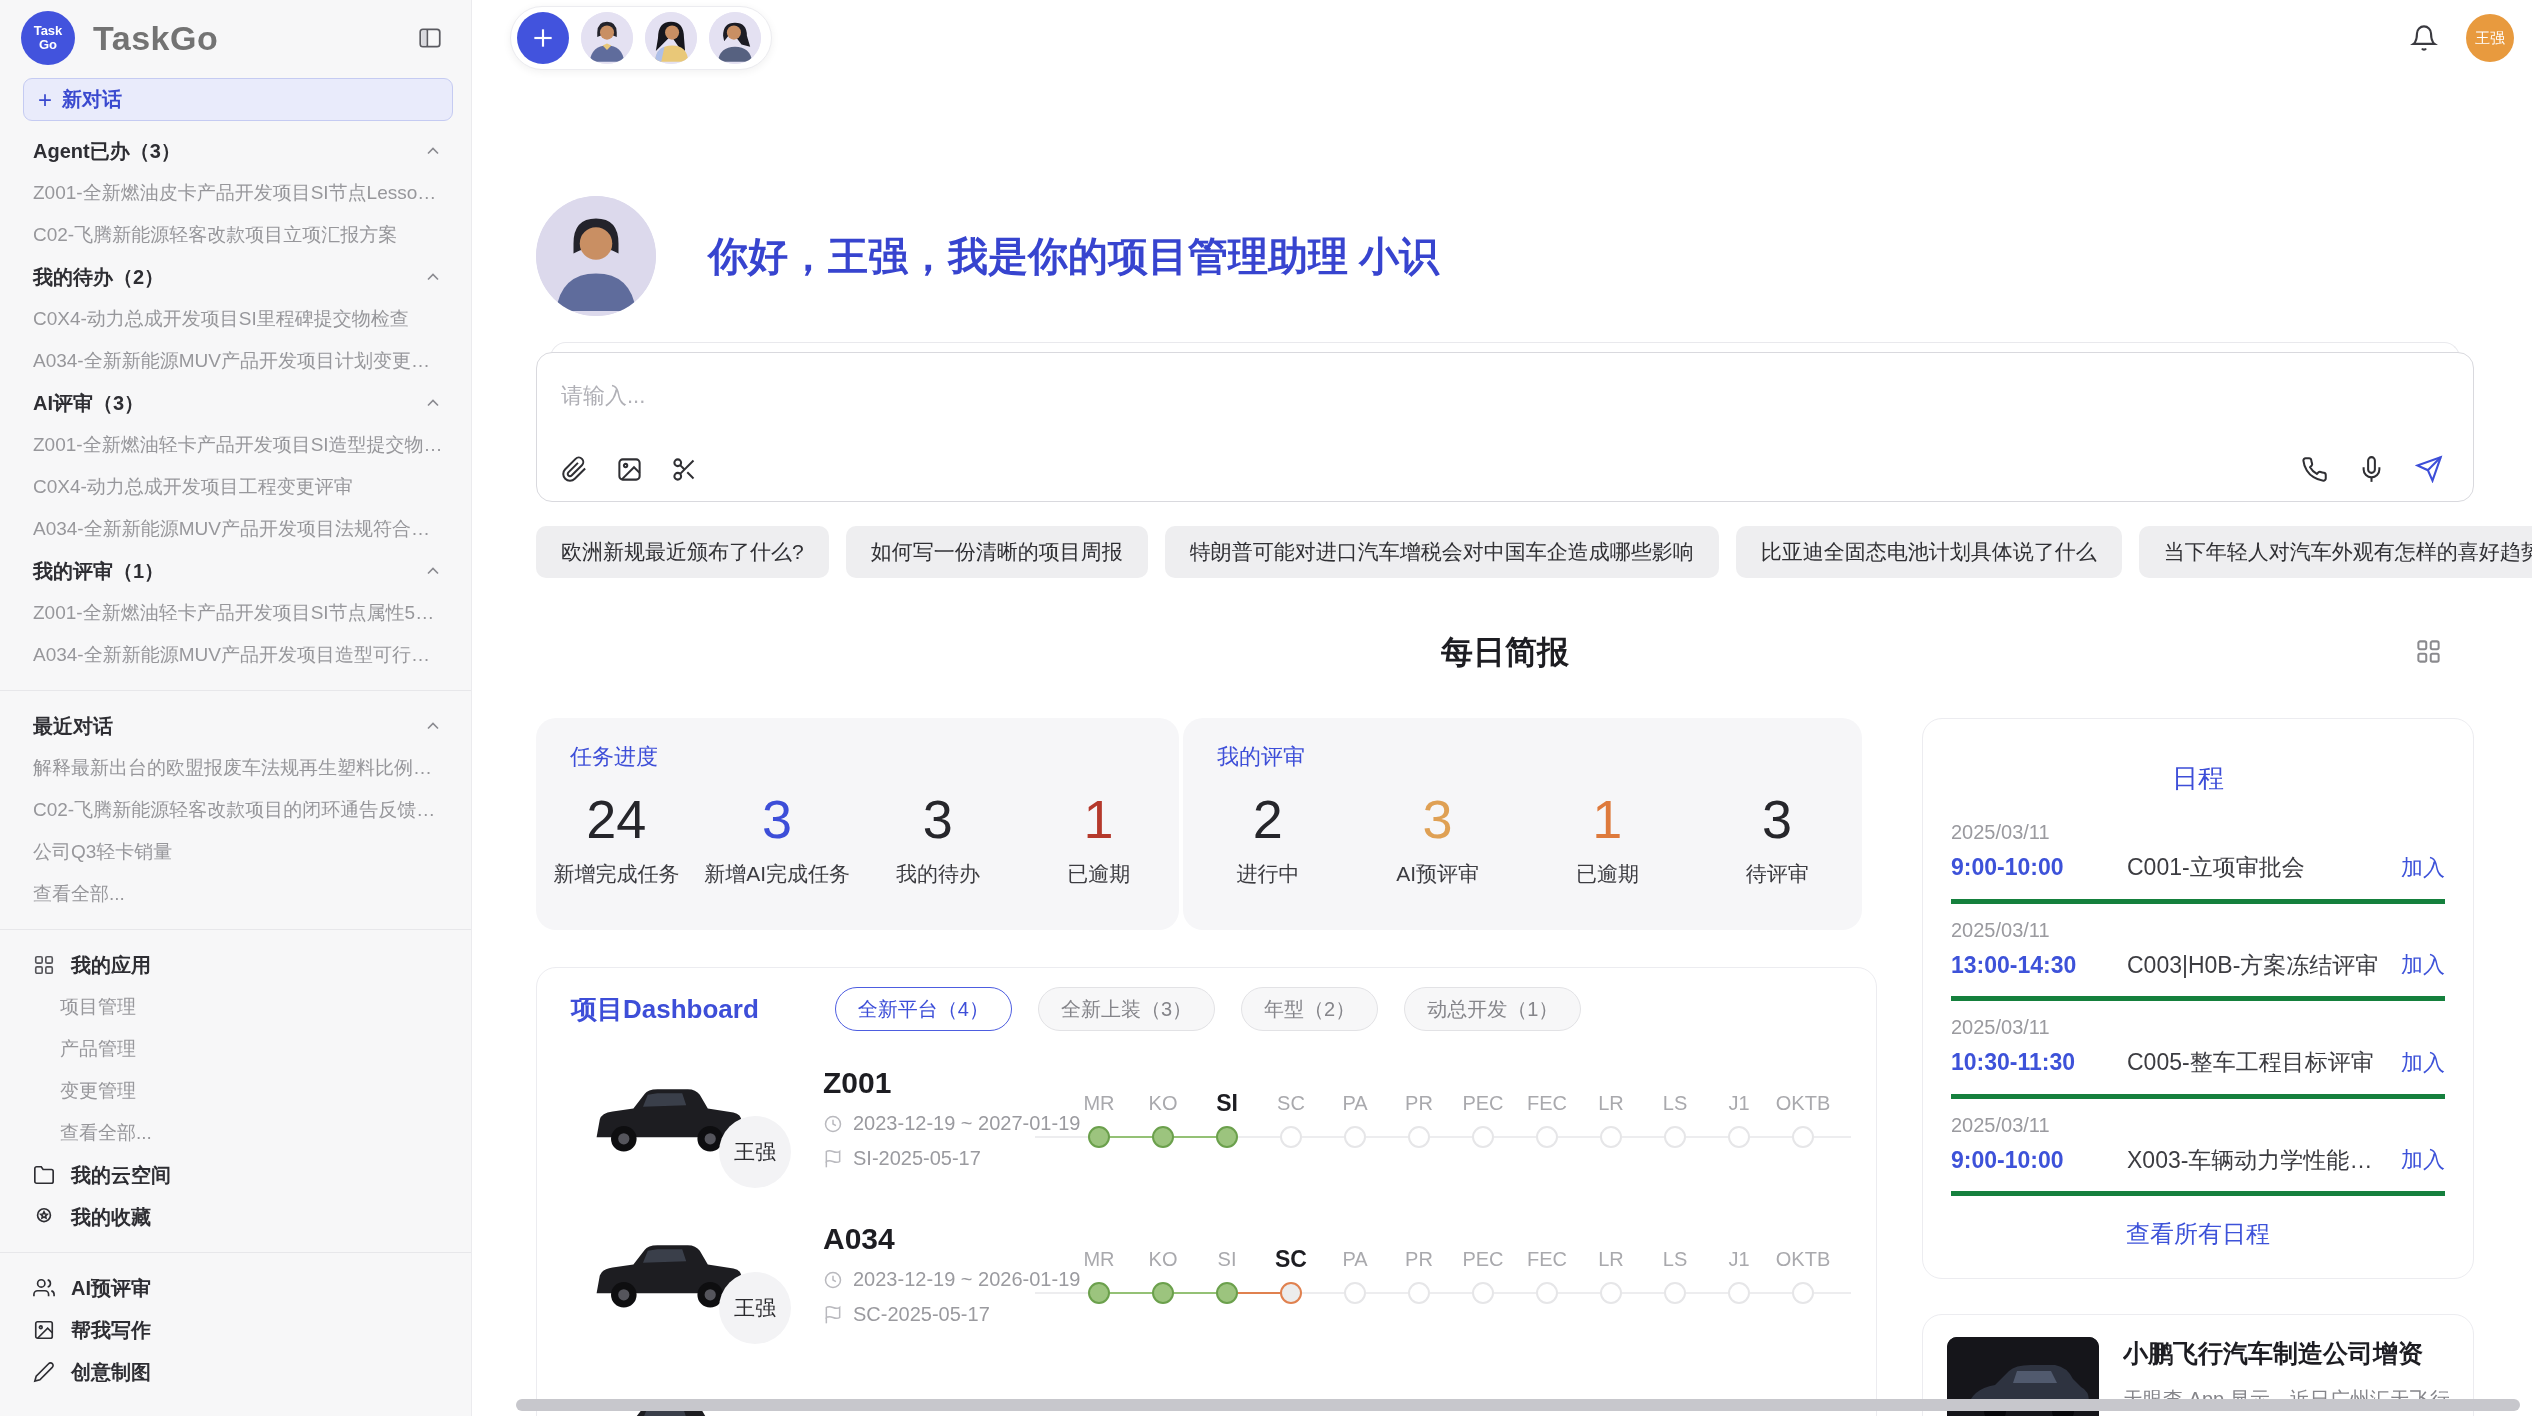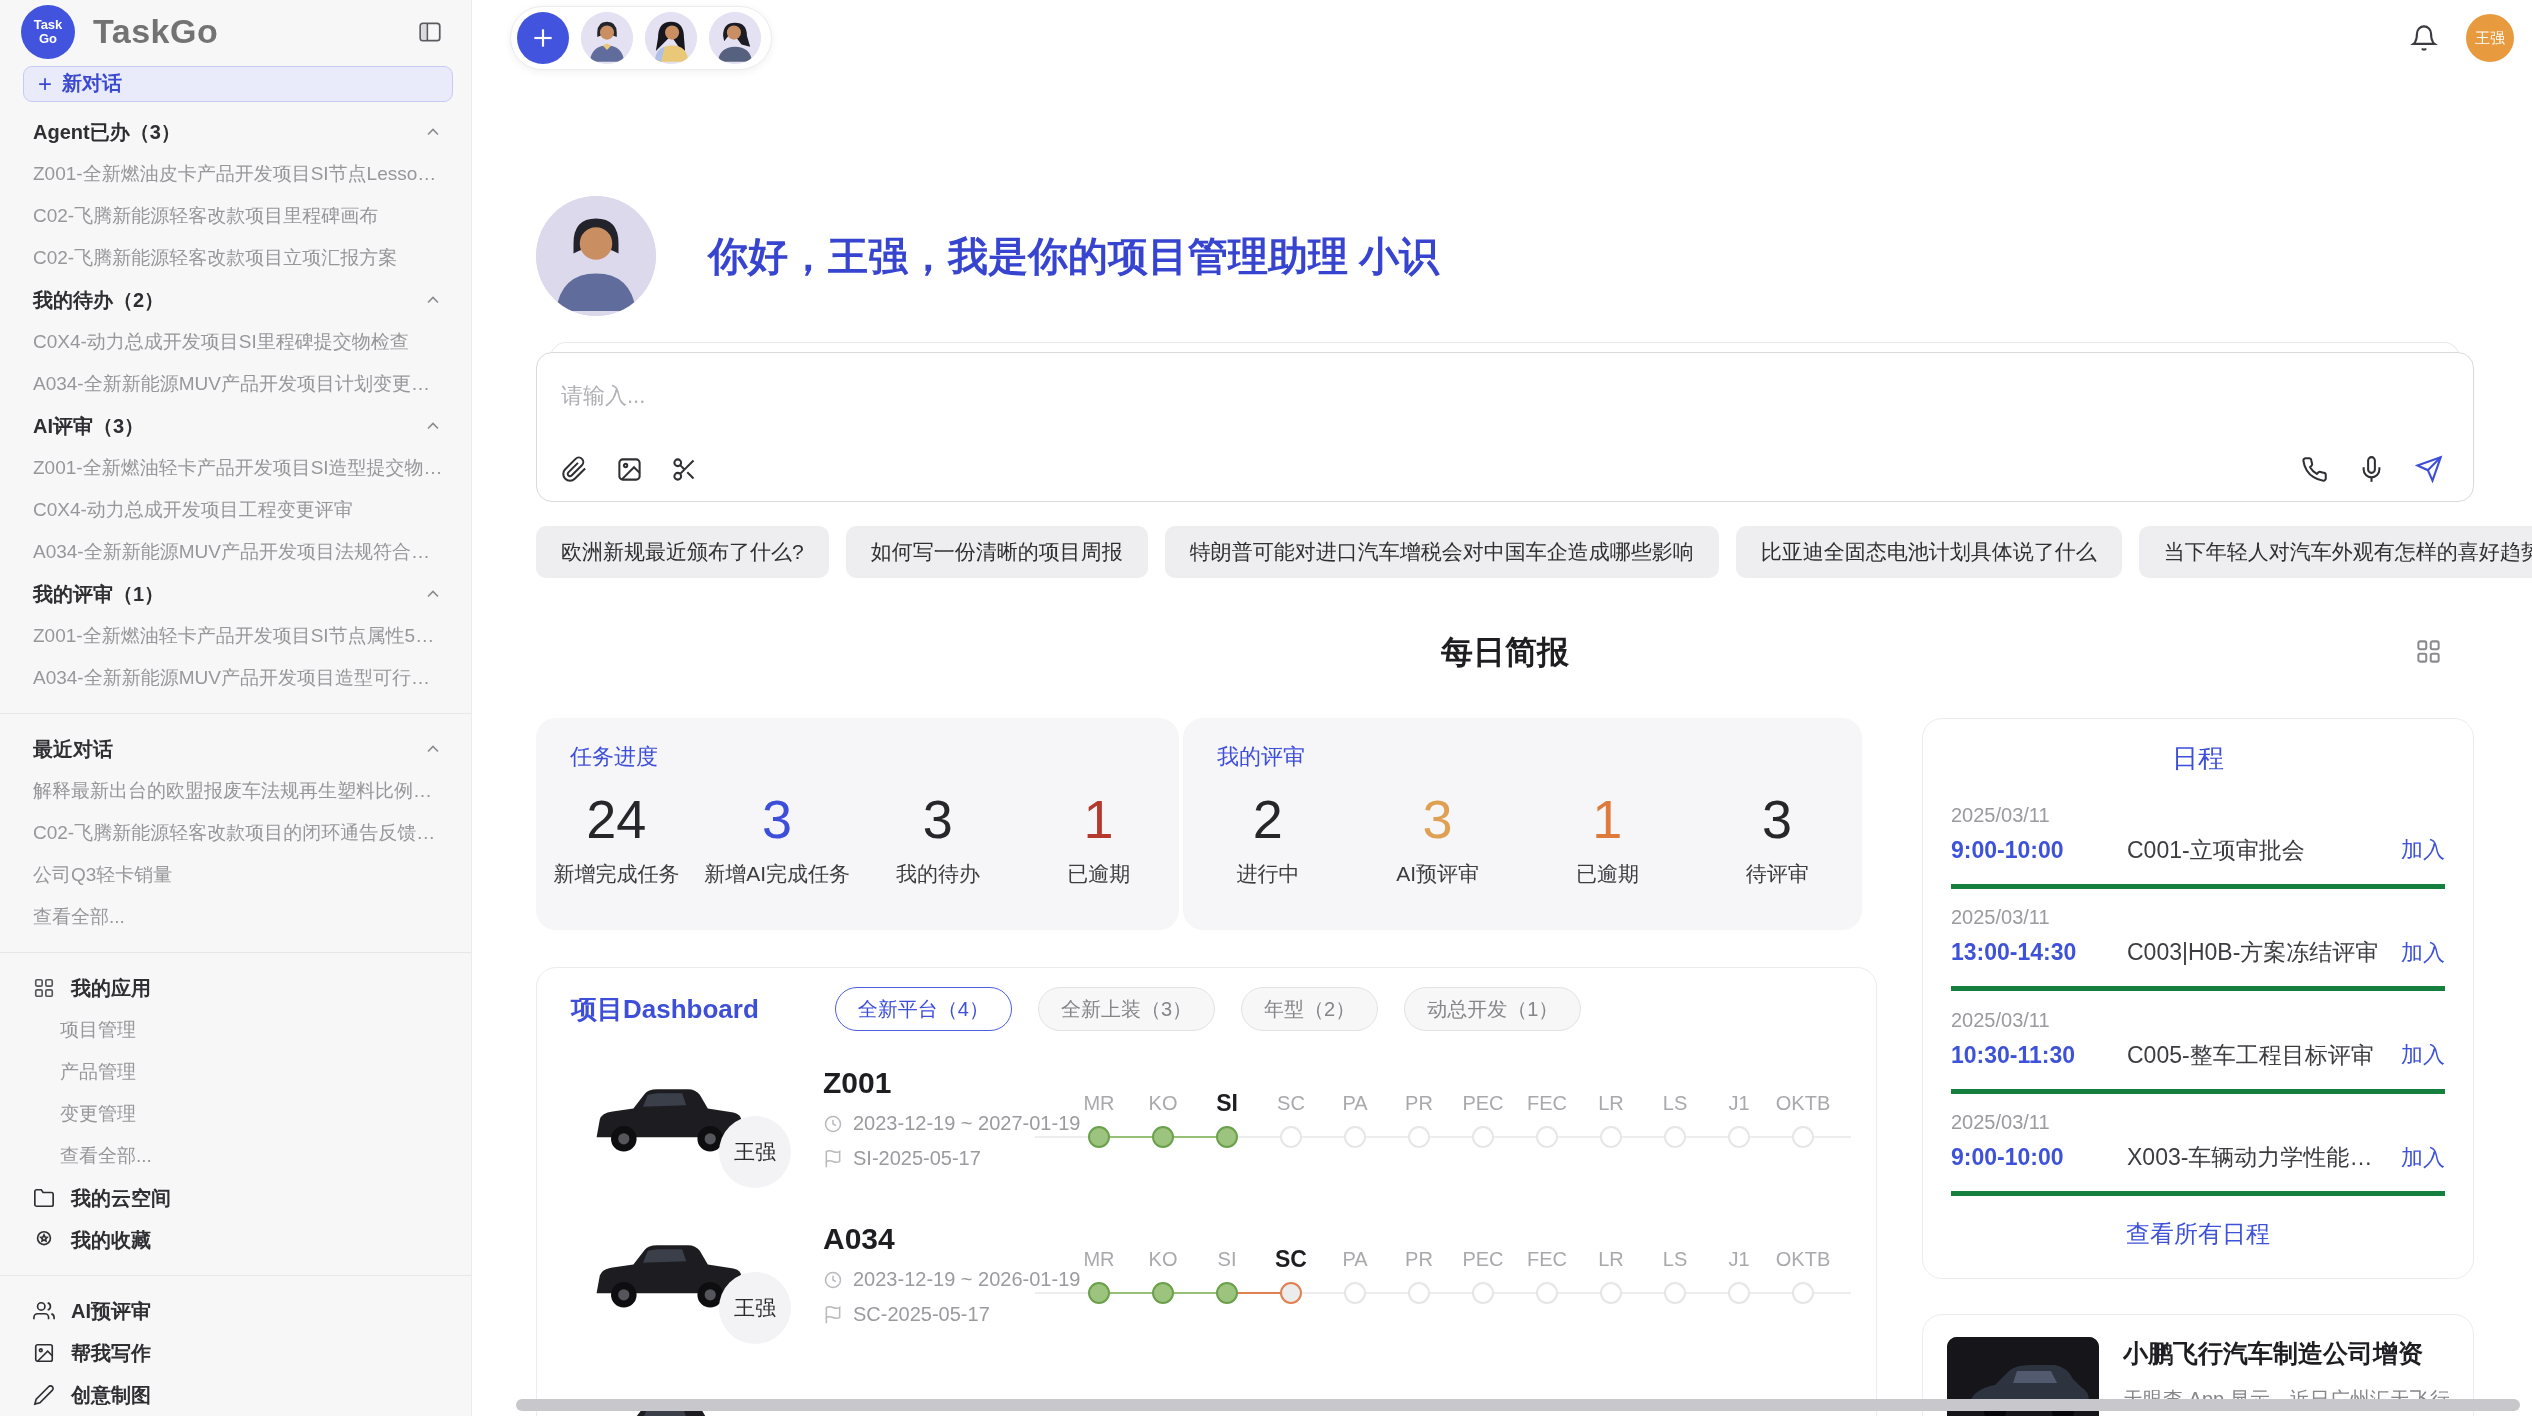--- a/index.html
+++ b/index.html
@@ -112,21 +112,21 @@
   .ms-dot.overdue { background:#ececec; border-color:#e0814f; }
   .ms:not(:first-child)::before { content:""; position:absolute; top:48px; left:-32px; width:64px;
     height:2px; background:#ededef; }
   .ms.con-green::before { background:#94c175; }
   .ms.con-orange::before { background:#e0814f; }
   .stub-l { position:absolute; left:-12px; top:48px; width:44px; height:2px; background:#94c175; }
   .stub-r { position:absolute; right:-16px; top:48px; width:48px; height:2px; background:#ededef; }
 
   .sched-card { background:#fff; border:1px solid #ececf0; border-radius:20px; height:561px;
     display:flex; flex-direction:column; padding:22px 28px 18px; }
-  .sched-title { text-align:center; font-size:26px; color:#3d4ed8; }
+  .sched-title { text-align:center; font-size:26px; color:#3d4ed8;margin-top:20px; }
   .sched-rows { flex:1; display:flex; flex-direction:column; margin-top:10px; }
   .sched-row { flex:1; display:flex; flex-direction:column; justify-content:center;
     border-bottom:5px solid #15803d; }
   .sched-date { font-size:20px; color:#9a9a9f; }
   .sched-line { display:flex; align-items:center; margin-top:8px; }
   .sched-time { width:150px; flex:none; font-size:23px; font-weight:bold; color:#3d52d9; }
   .sched-name { flex:1; font-size:23px; color:#3c3c41; margin-left:26px; white-space:nowrap; overflow:hidden; text-overflow:ellipsis; }
   .sched-join { font-size:22px; color:#3d52d9; cursor:pointer; flex:none; margin-left:16px; }
   .sched-footer { text-align:center; font-size:24px; color:#3d52d9; padding:22px 0 10px; cursor:pointer; }
 
@@ -170,23 +170,20 @@
       <div class="row sec-head">
         <span>Agent已办（3）</span>
         <span class="chev">
             <svg width="20" height="20" viewBox="0 0 24 24" fill="none" stroke="currentColor" stroke-width="2">
               <polyline points="6 15 12 9 18 15"></polyline>
             </svg>
           </span>
       </div>
       <div class="row item">
           <span>Z001-全新燃油皮卡产品开发项目SI节点Lesson Learn报告</span>
-        </div>
-      <div class="row item">
-          <span>C02-飞腾新能源轻客改款项目里程碑画布</span>
         </div>
       <div class="row item">
           <span>C02-飞腾新能源轻客改款项目立项汇报方案</span>
         </div>
 
       <div class="row sec-head">
         <span>我的待办（2）</span>
         <span class="chev">
             <svg width="20" height="20" viewBox="0 0 24 24" fill="none" stroke="currentColor" stroke-width="2">
               <polyline points="6 15 12 9 18 15"></polyline>

